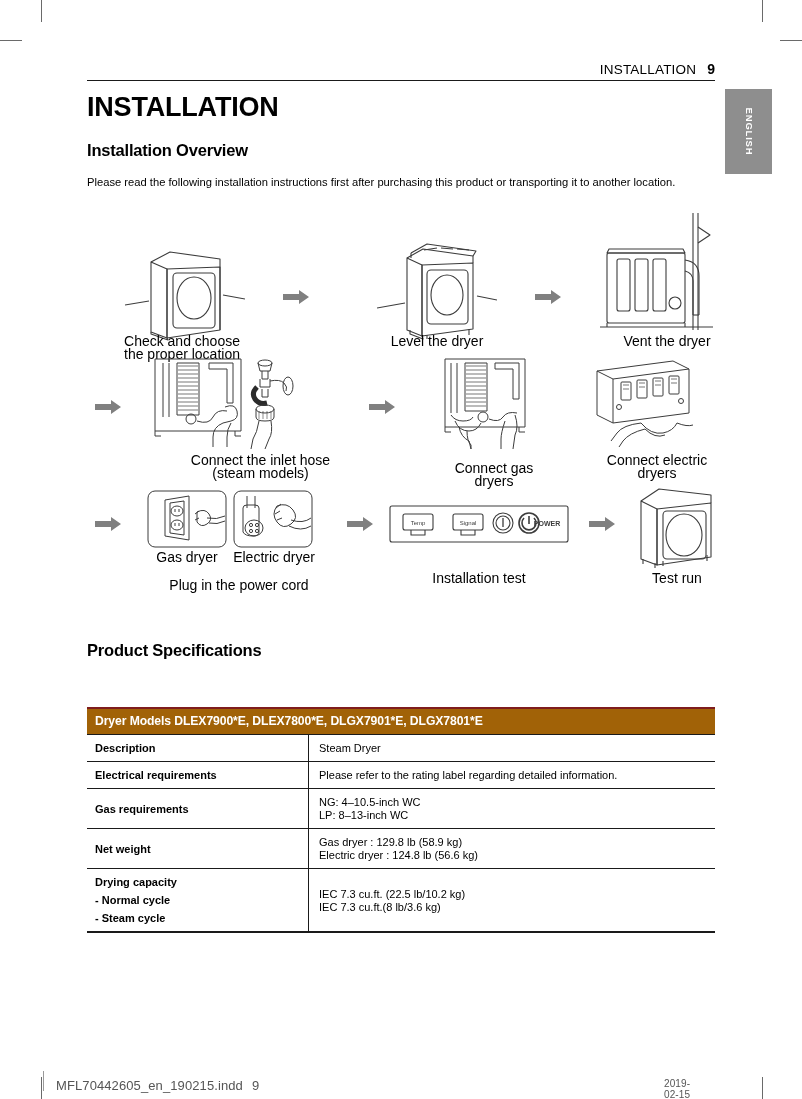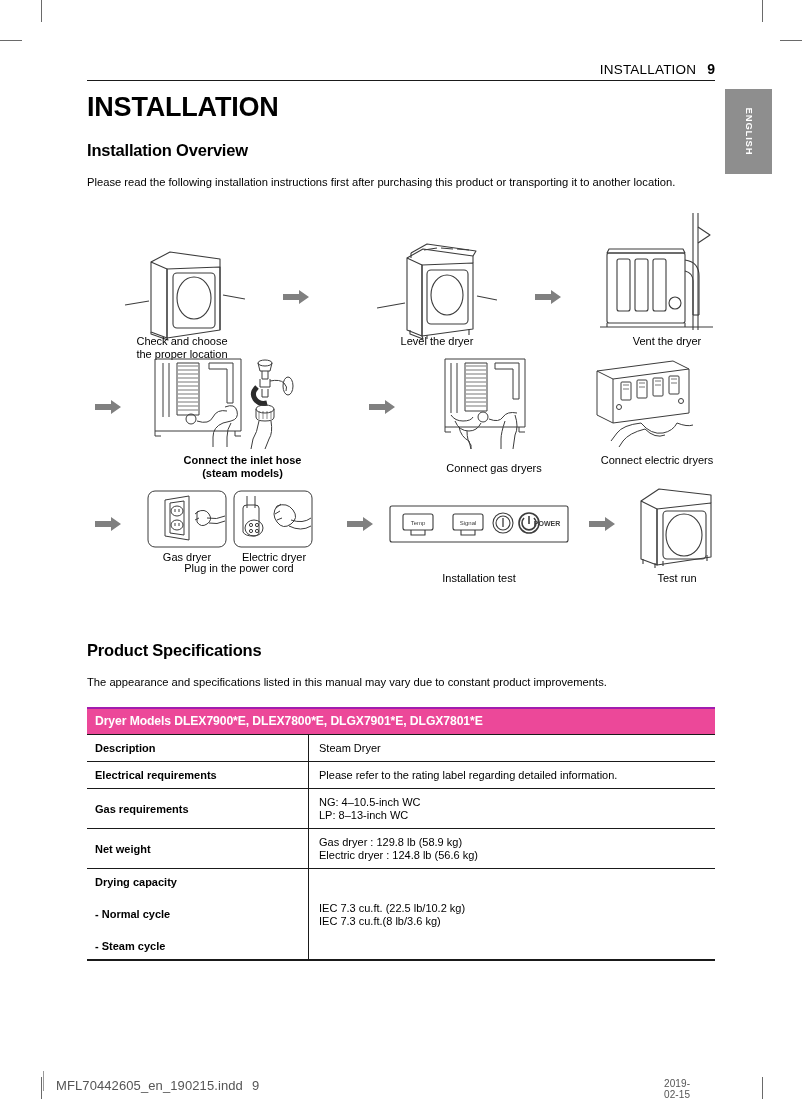--- a/index.html
+++ b/index.html
@@ -66,59 +66,59 @@
   p.intro{
     position:absolute;left:87px;width:614px;margin:0;
     font-size:11.2px;line-height:14.5px;
   }
   p.p-overview{top:175px;}
   p.p-specs{top:675px;}
 
   
   .flow{position:absolute;left:87px;top:205px;width:628px;height:390px;}
   .cap{
-    position:absolute;text-align:center;font-size:11px;line-height:12.5px;
+    position:absolute;text-align:center;font-size:14px;line-height:12.5px;
     white-space:pre-line;
   }
   .arrow{position:absolute;width:26px;height:14px;}
 
   
   .art{position:absolute;}
 
   
   .spectable{
     position:absolute;left:87px;top:707px;width:628px;
     border-collapse:collapse;
     font-size:11px;
   }
   .spectable tr.hdr td{
-    background:#ec4899;color:#ffffff;font-weight:bold;font-size:12.2px;
+    background:#a16207;color:#ffffff;font-weight:bold;font-size:12.2px;
     padding:5px 8px 6px 8px;
-    border-top:2px solid #a21caf;
+    border-top:2px solid #7f1d1d;
     border-bottom:1px solid #1a1a1a;
     letter-spacing:-.1px;
   }
   .spectable td.k{
     width:205px;font-weight:bold;font-size:11px;
     padding:7px 8px 7px 8px;
     border-bottom:1px solid #1a1a1a;
     border-right:1px solid #1a1a1a;
     vertical-align:middle;
   }
   .spectable td.v{
     padding:7px 8px 7px 10px;
     border-bottom:1px solid #1a1a1a;
     vertical-align:middle;
     font-size:11px;
   }
   .spectable tr.last td{border-bottom:2px solid #1a1a1a;}
   .spectable .ln{display:block;}
   .spectable .ln + .ln{margin-top:1px;}
   .spectable .tight .ln + .ln{margin-top:1px;}
-  .spectable td.k .ln + .ln{margin-top:20px;}
+  .spectable td.k .ln + .ln{margin-top:6px;}
 
   
   .foot-rule{position:absolute;left:43px;top:1071px;width:1px;height:20px;background:#9a9a9a;}
   .foot-left{position:absolute;left:56px;top:1078px;font-size:13px;color:#555;letter-spacing:.1px;text-align:center;}
   .foot-left .fnum{margin-left:9px;}
   .foot-right{position:absolute;left:664px;top:1078px;font-size:10px;color:#555;letter-spacing:.1px;}
   .foot-right .fd2{margin-left:10px;}
 </style>
 </head>
 <body>
@@ -254,21 +254,21 @@
         </g>
         <g fill="none" stroke="#3c3c3c" stroke-width="1" stroke-linejoin="round">
           <ellipse cx="118" cy="52" rx="9" ry="4"></ellipse>
           <path d="M109 52 L109 60 q0 4 9 4 q9 0 9 -4 L127 52"></path>
           <path d="M112 64 q-2 12 -6 18 l-2 10"></path>
           <path d="M124 64 q2 12 -2 18 l-4 10"></path>
           <path d="M112 54 L112 62 M116 54 L116 62 M120 54 L120 62 M124 54 L124 62" stroke-width=".6"></path>
         </g>
       </svg>
     </div>
-    <div class="cap" style="left:78px;top:249px;width:155px;font-weight:bold;">Connect the inlet hose
+    <div class="cap" style="left:96px;top:249px;width:155px;">Connect the inlet hose
 (steam models)</div>
 
     <div class="arrow" style="left:282px;top:195px;">
       <svg width="26" height="14" viewBox="0 0 26 14">
           <path d="M0 4 L16 4 L16 0 L26 7 L16 14 L16 10 L0 10 Z" fill="#808080"></path>
         </svg>
     </div>
 
     <div class="art" style="left:350px;top:152px;">
       <svg width="100" height="92" viewBox="0 0 100 92">
@@ -354,21 +354,21 @@
           <circle cx="24" cy="41" r="1.6"></circle>
           <path d="M44 16 q10 -4 16 4 q6 8 -2 14 q-8 6 -14 -2 q-6 -8 0 -16 z"></path>
           <path d="M43 18 L48 14 M42 24 L47 21 M44 30 L49 28"></path>
           <path d="M58 30 q12 4 20 -2"></path>
           <path d="M56 36 q12 6 22 0"></path>
         </g>
       </svg>
     </div>
     <div class="cap" style="left:140px;top:346px;width:94px;">Electric dryer</div>
 
-    <div class="cap" style="left:72px;top:357px;width:160px;">Plug in the power cord</div>
+    <div class="cap" style="left:72px;top:374px;width:160px;">Plug in the power cord</div>
 
     <div class="arrow" style="left:260px;top:312px;">
       <svg width="26" height="14" viewBox="0 0 26 14">
           <path d="M0 4 L16 4 L16 0 L26 7 L16 14 L16 10 L0 10 Z" fill="#808080"></path>
         </svg>
     </div>
 
     <div class="art" style="left:302px;top:300px;">
       <svg width="180" height="38" viewBox="0 0 180 38">
         <g fill="none" stroke="#3c3c3c" stroke-width="1.1" stroke-linejoin="round">
@@ -407,21 +407,20 @@
           <ellipse cx="57" cy="52" rx="18" ry="21"></ellipse>
           <path d="M16 76 L16 81 M28 80 L28 85 M80 72 L80 78 M36 78 L36 83"></path>
         </g>
       </svg>
     </div>
     <div class="cap" style="left:545px;top:367px;width:90px;">Test run</div>
 
   </div>
 
   <h2 class="section s-specs">Product Specifications</h2>
-  <p class="intro p-specs">The appearance and specifications listed in this manual may vary due to constant product improvements.</p>
 
   <table class="spectable">
     <tbody>
       <tr class="hdr">
         <td colspan="2">Dryer Models DLEX7900*E, DLEX7800*E, DLGX7901*E, DLGX7801*E</td>
       </tr>
       <tr>
         <td class="k">
           <span class="ln">Description</span>
         </td>

